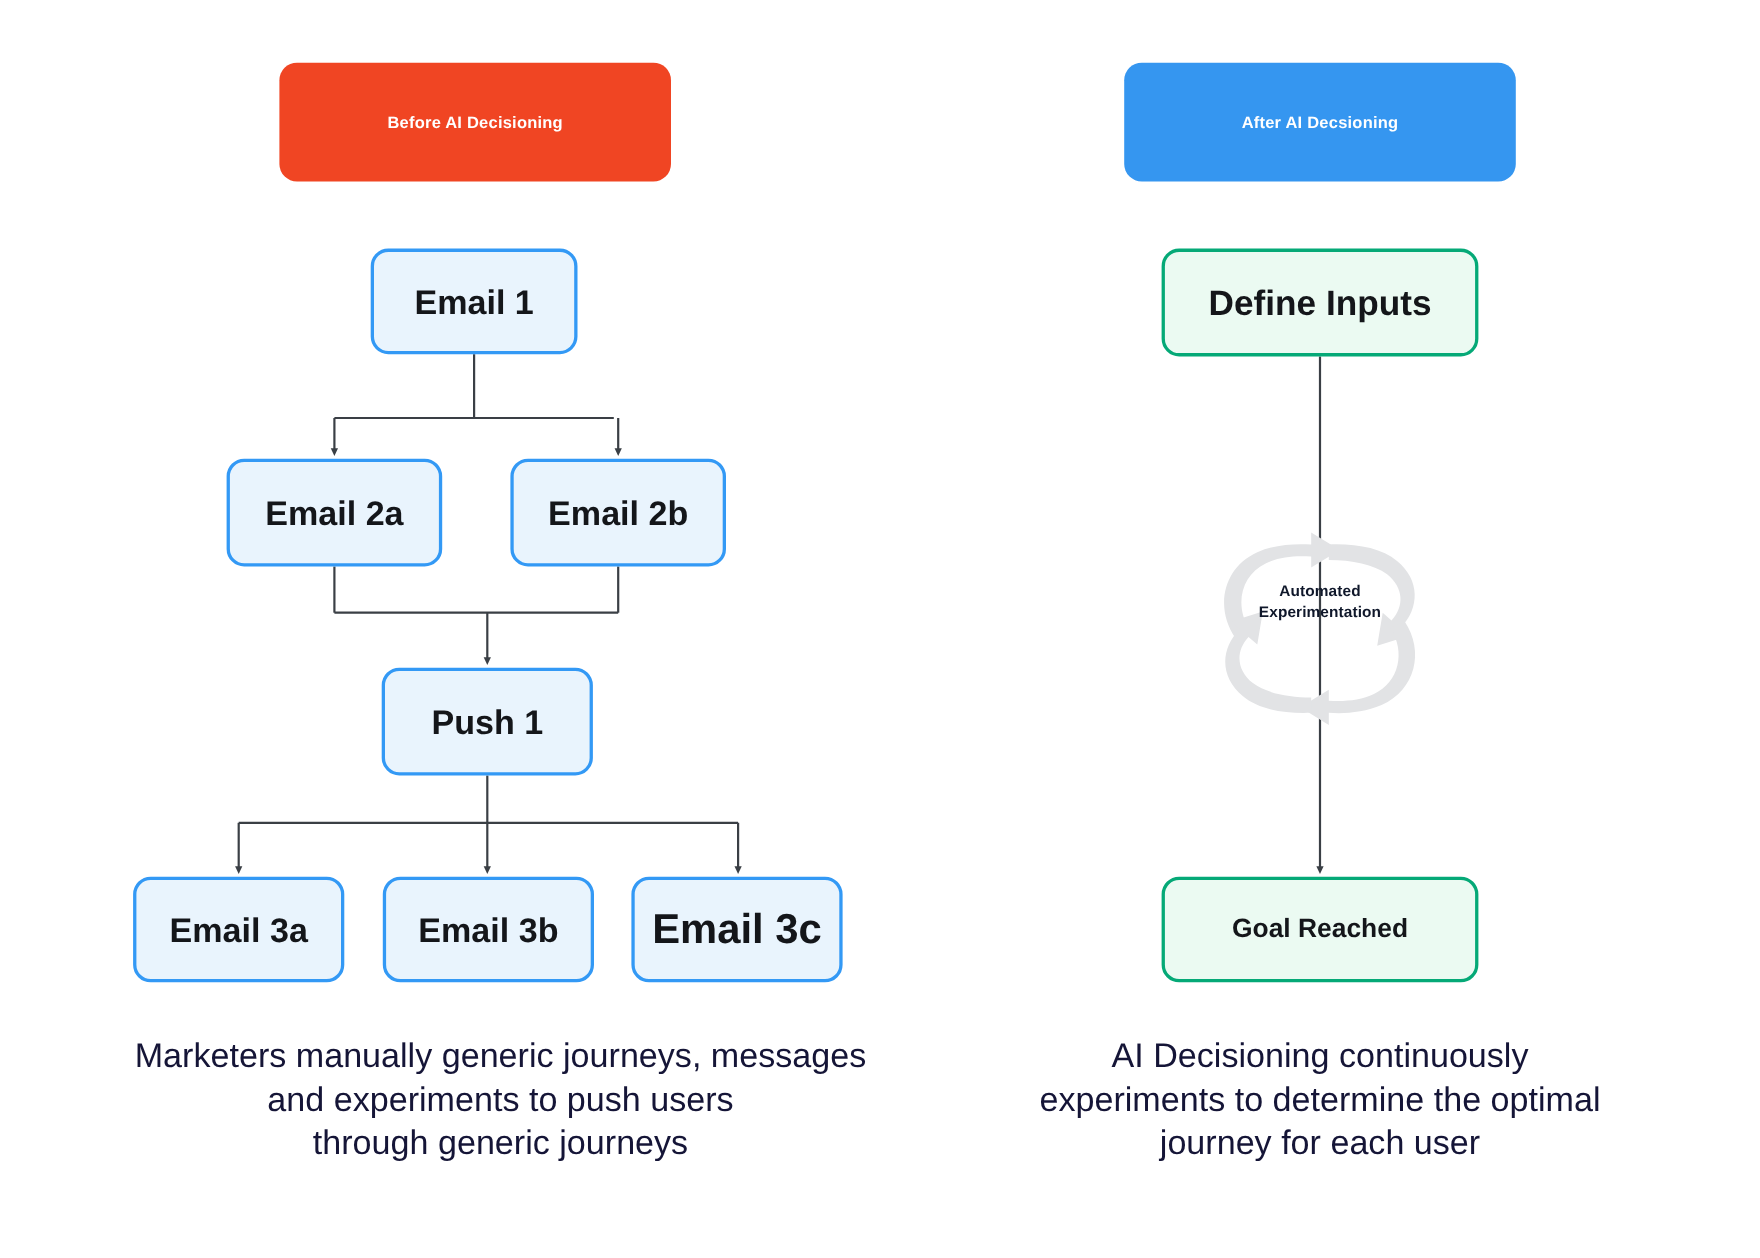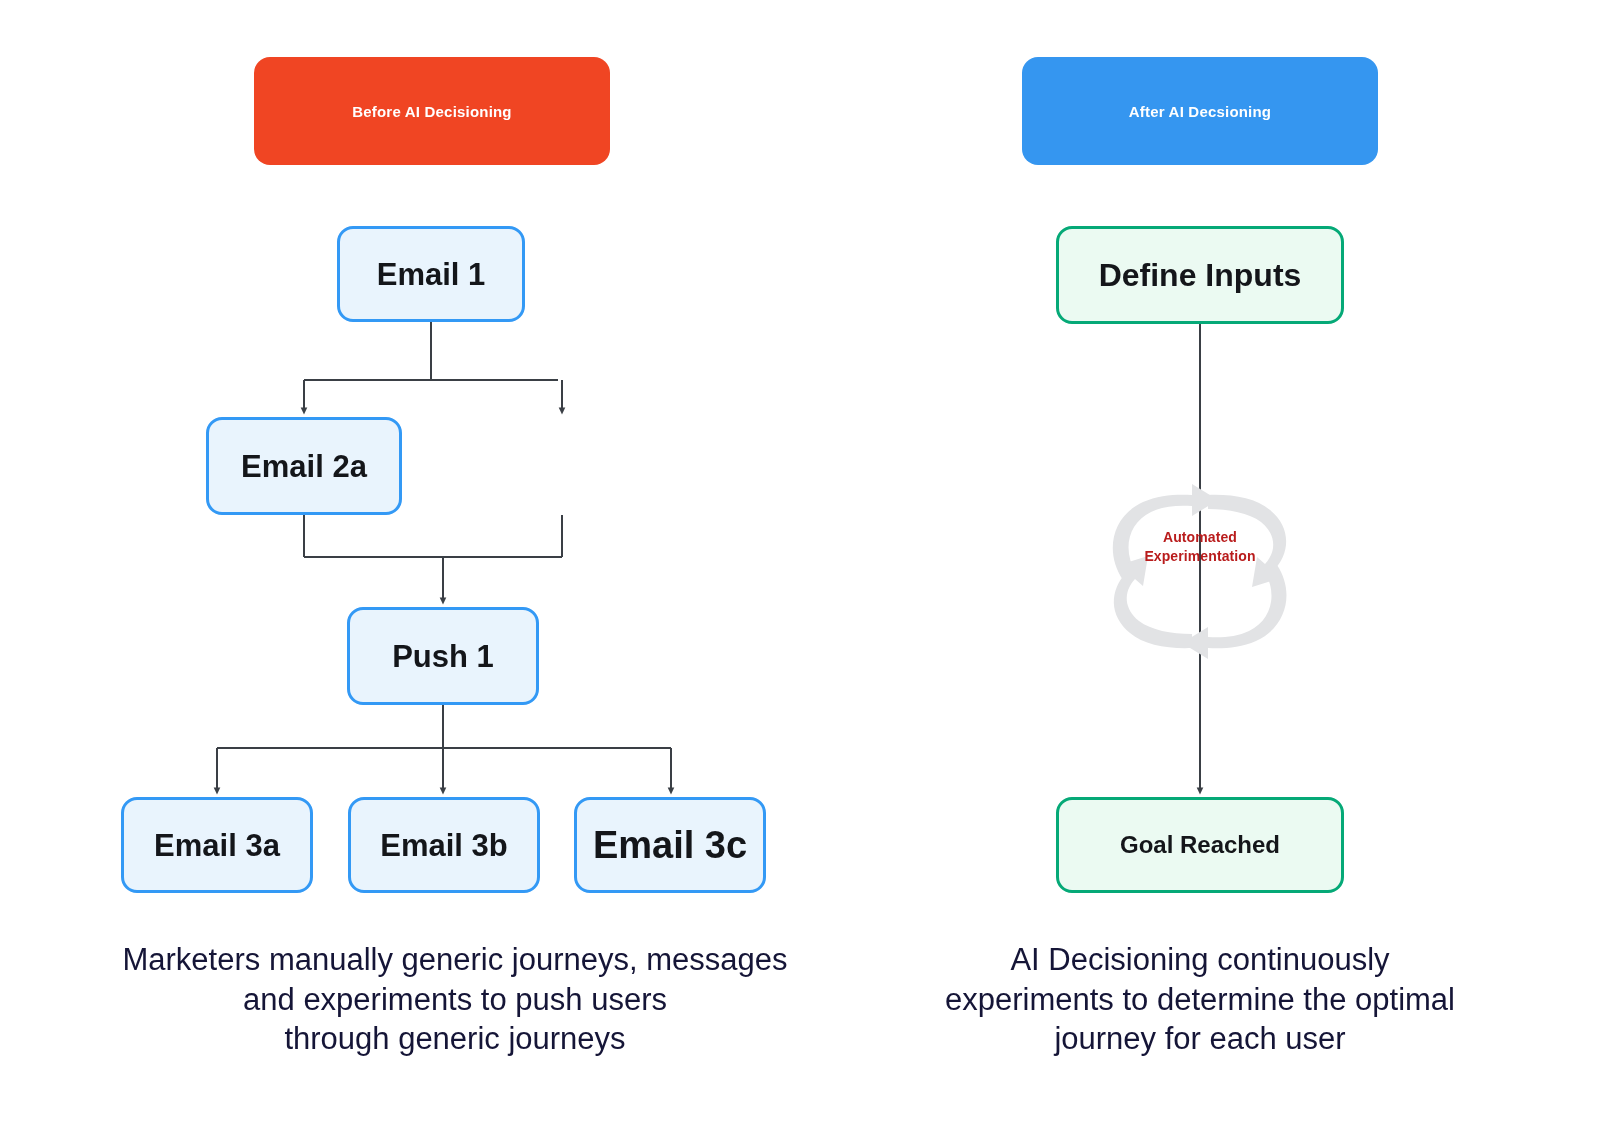--- a/index.html
+++ b/index.html
@@ -91,21 +91,21 @@
   .n-define   { left: 1056px; top: 226px; width: 288px; height: 98px; font-size: 32px; }
   .n-goal     { left: 1056px; top: 797px; width: 288px; height: 96px; font-size: 24px; }
 
   
   .cycle-label {
     position: absolute;
     left: 1110px;
     top: 528px;
     width: 180px;
     text-align: center;
-    color: #b91c1c;
+    color: #0f172a;
     font-size: 14px;
     font-weight: bold;
     line-height: 1.35;
     letter-spacing: 0.1px;
   }
 
   
   .caption {
     position: absolute;
     color: #151537;
@@ -197,20 +197,21 @@
   </svg>
 
   <div class="pill pill-before" style="background:#f04523">Before AI Decisioning</div>
 
   <div class="pill pill-after" style="background:#3596f0">After AI Decsioning</div>
 
   <div class="node blue n-email1">Email 1</div>
 
   <div class="node blue n-email2a">Email 2a</div>
 
+  <div class="node blue n-email2b">Email 2b</div>
 
   <div class="node blue n-push1">Push 1</div>
 
   <div class="node blue n-email3a">Email 3a</div>
 
   <div class="node blue n-email3b">Email 3b</div>
 
   <div class="node blue n-email3c">Email 3c</div>
 
   <div class="node green n-define">Define Inputs</div>

